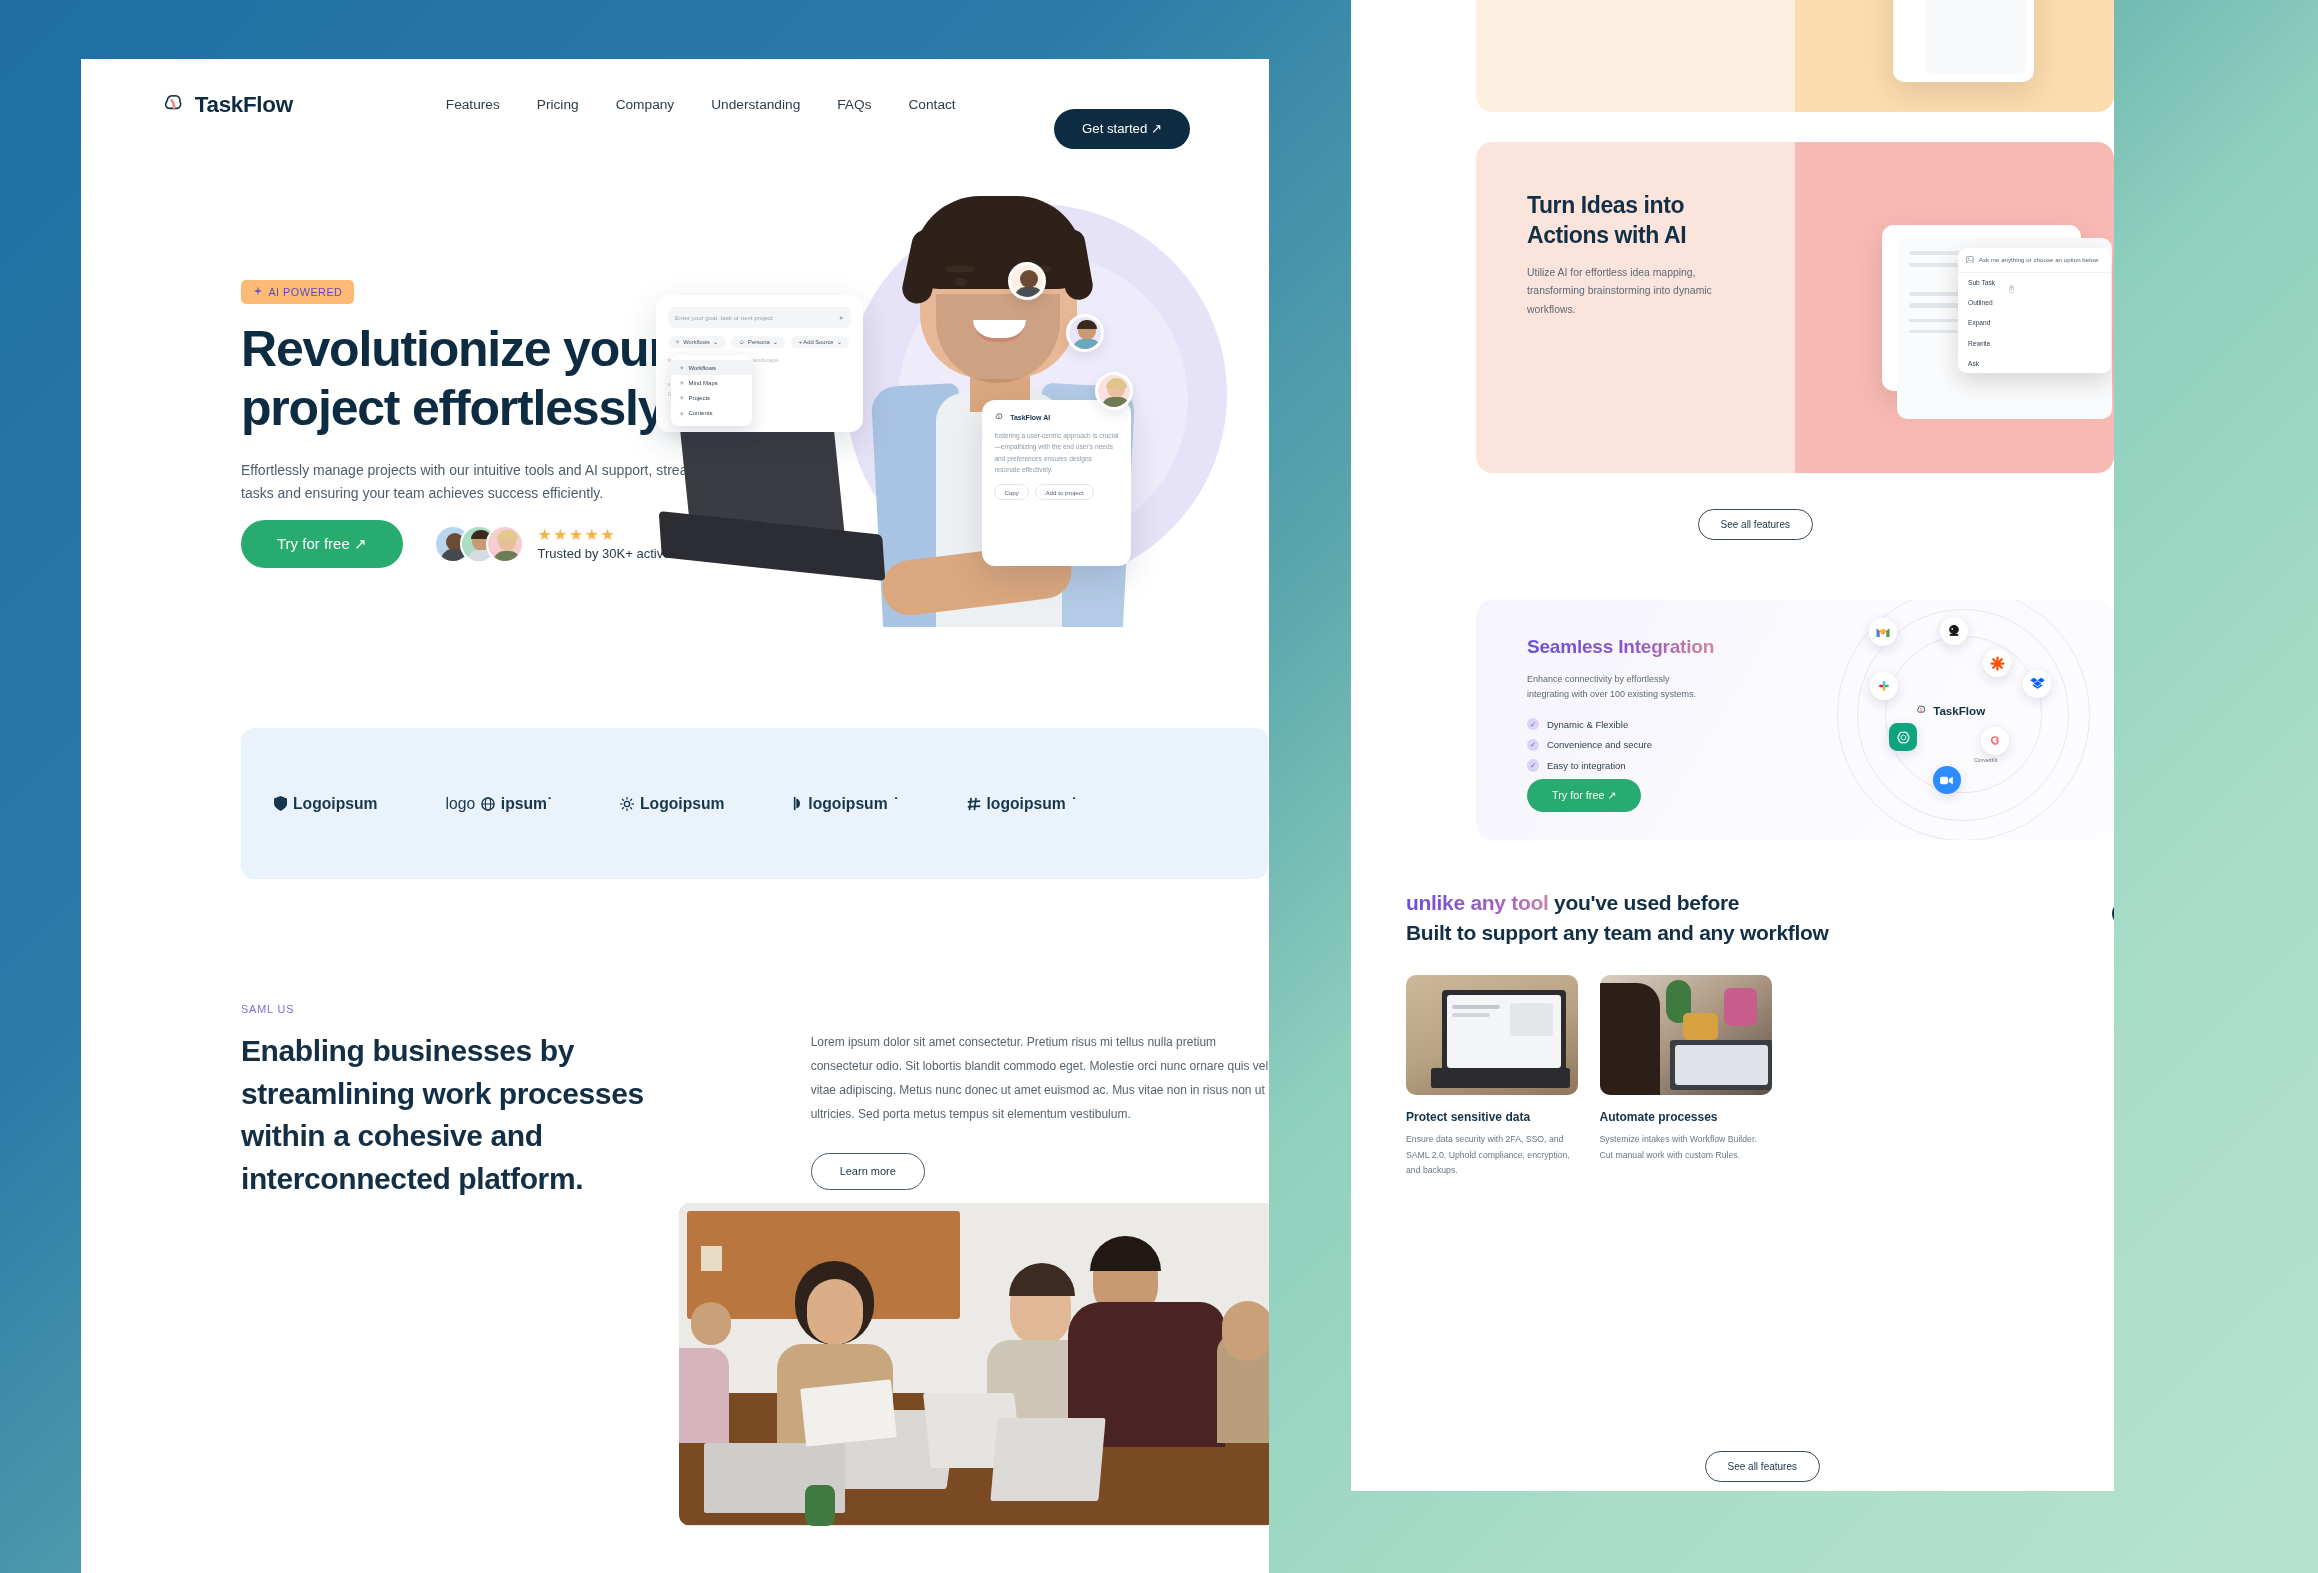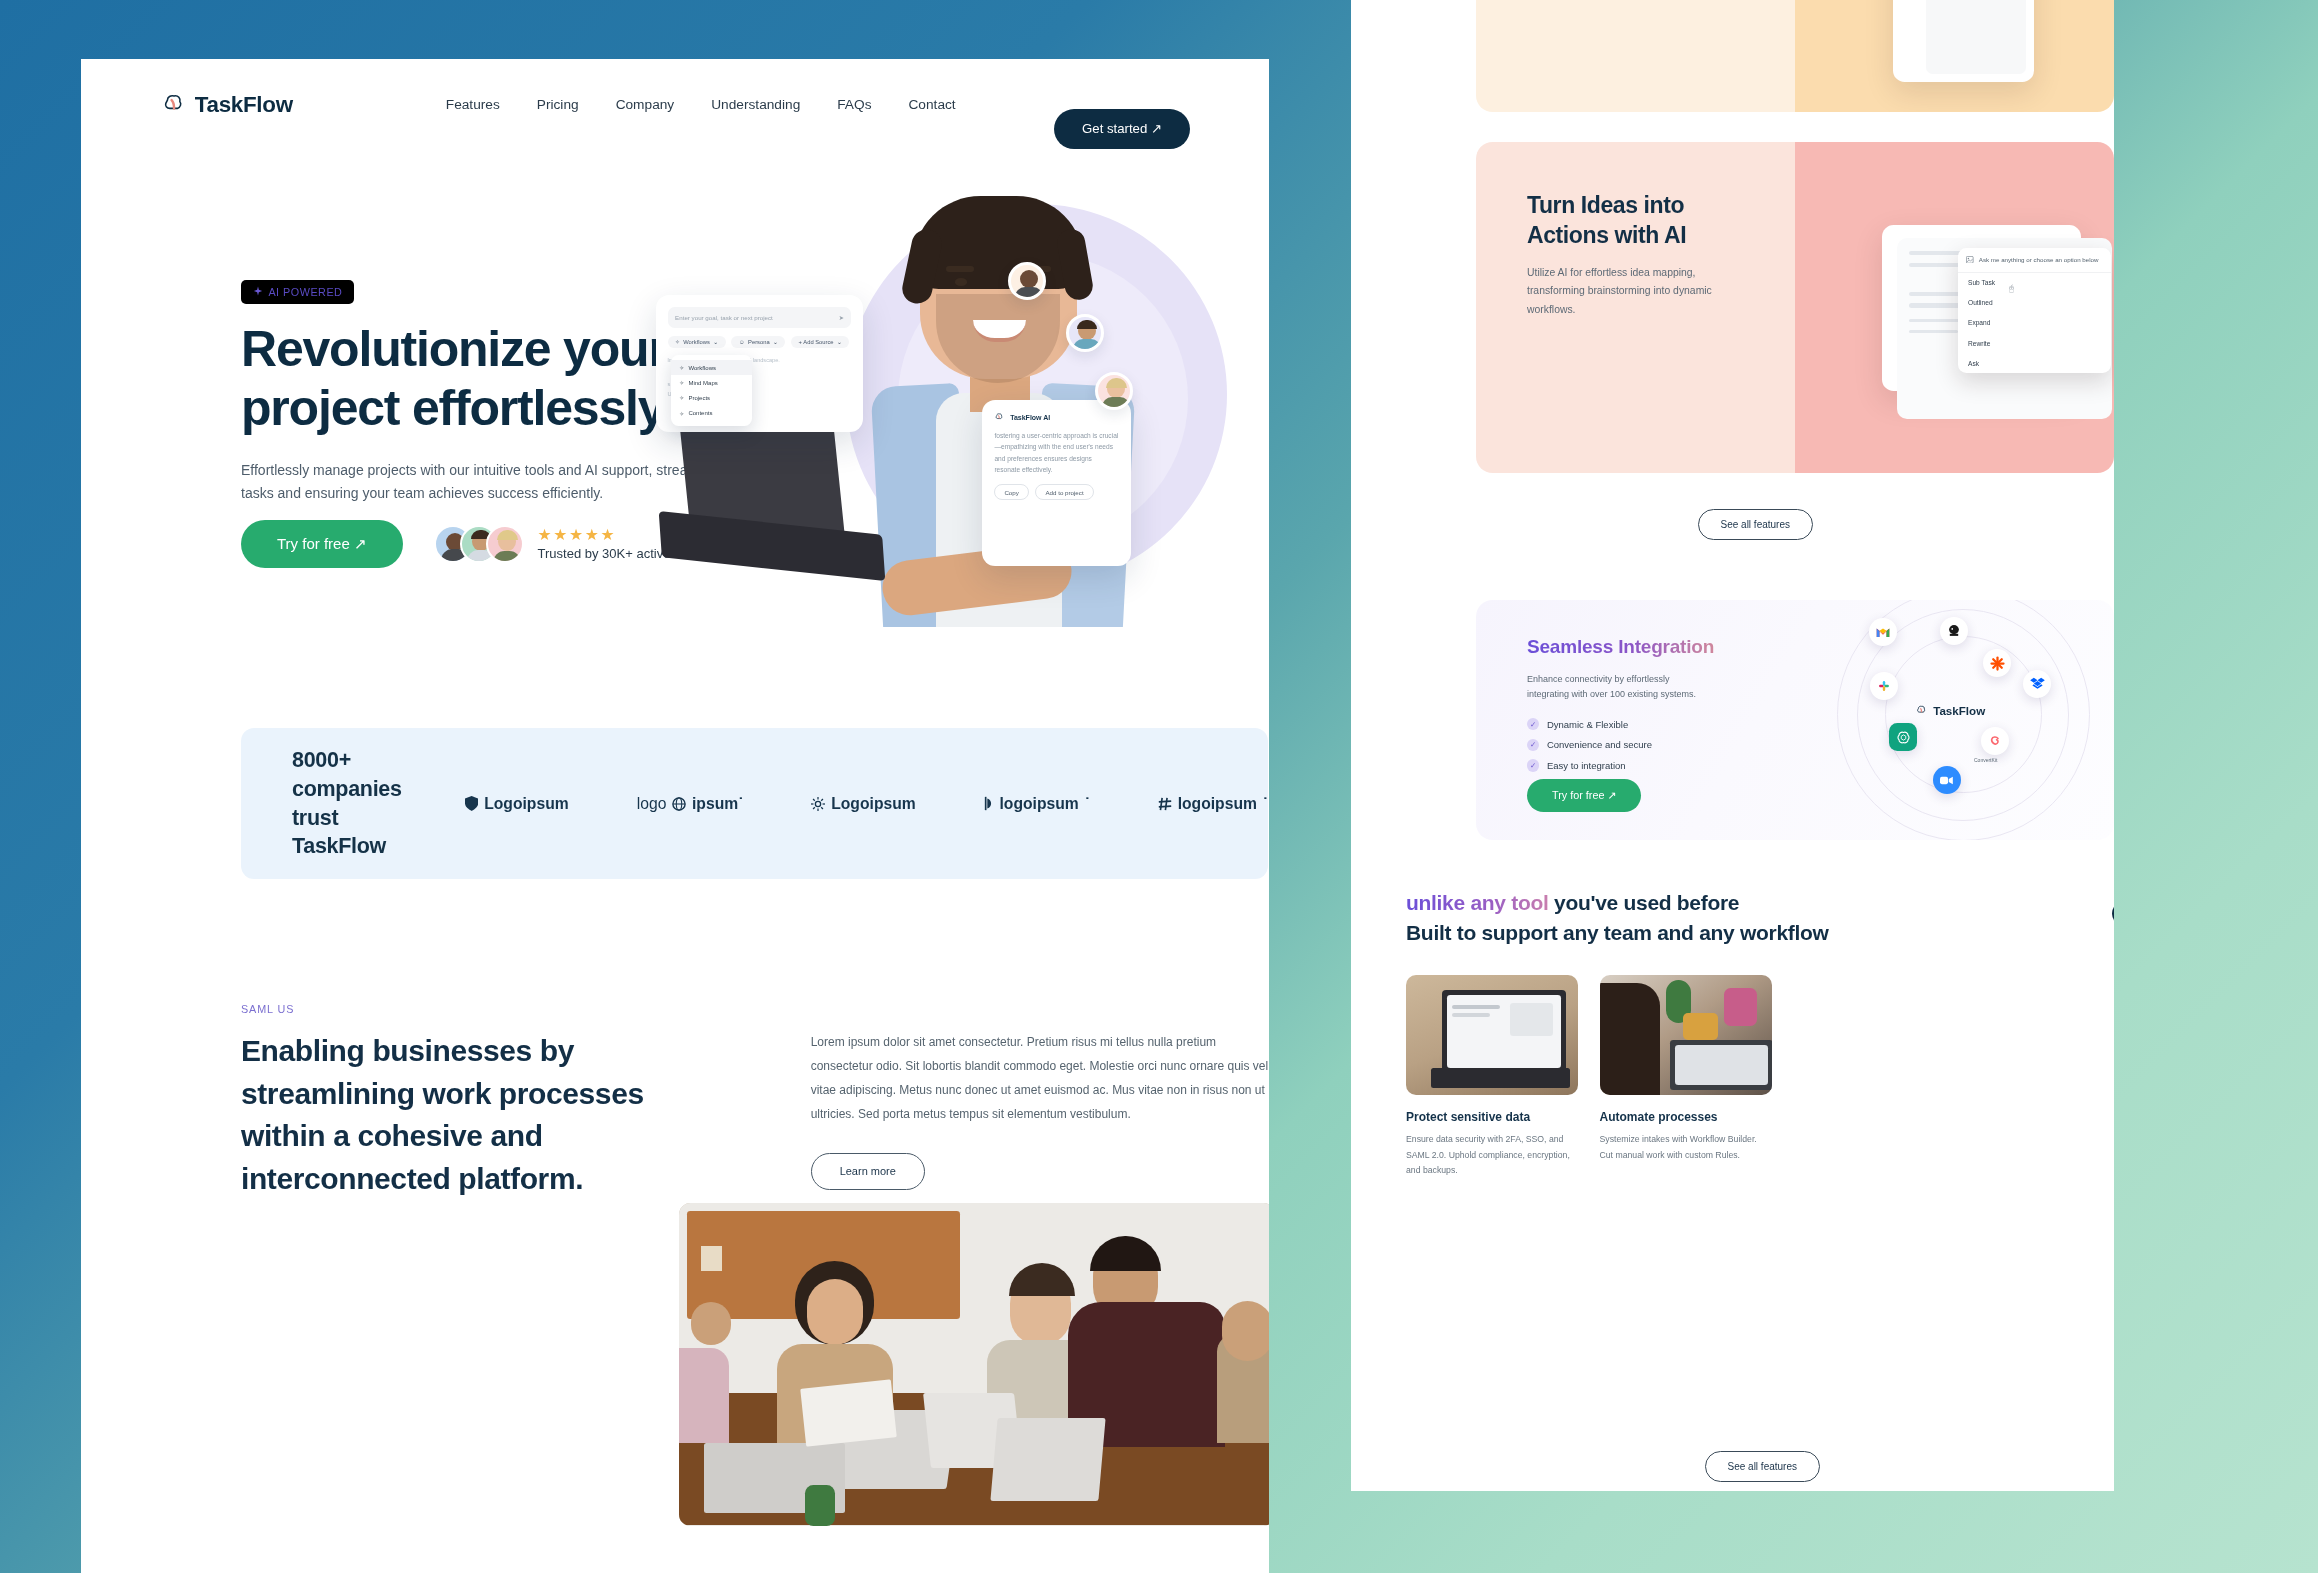--- a/index.html
+++ b/index.html
@@ -31,21 +31,21 @@
     position:absolute; right:79px; top:70px; transform:translateY(-50%);
     background:#0d2c42; color:#fff; border:none; border-radius:25px;
     padding:12.4px 28px; font-size:13.2px; font-family:inherit; cursor:pointer;
     white-space:nowrap;
   }
 
   
   .hero{ position:absolute; left:0; top:91px; width:100%; height:580px; }
   .badge-ai{
     position:absolute; left:160px; top:130px;
-    background:#000000; color:#5a4bc4; border-radius:5px;
+    background:#fdba74; color:#5a4bc4; border-radius:5px;
     padding:5.8px 11.6px; font-size:10.8px; display:flex; align-items:center; gap:5.8px;
     letter-spacing:0.5px;
   }
   .hero-title{
     position:absolute; left:160px; top:170px; width:513px;
     font-size:50px; line-height:1.17; font-weight:700; color:#0d2c42; letter-spacing:-1.2px;
   }
   .hero-sub{
     position:absolute; left:160px; top:309px; width:497px;
     font-size:14px; line-height:1.62; color:#4e5d6b;
@@ -405,24 +405,20 @@
       </div>
       <div class="float-av" style="left:360px;top:197px;background:#fbe2e0">
         <div style="position:absolute;left:9px;top:5px;width:18px;height:18px;border-radius:50%;background:#eac09e"></div>
         <div style="position:absolute;left:7.5px;top:2.5px;width:21.5px;height:10px;border-radius:10.8px 10.8px 0 0;background:#ddc68b"></div>
         <div style="position:absolute;left:4.1px;top:22.4px;width:28px;height:15.7px;border-radius:10px 10px 0 0;background:#6d7c56"></div>
       </div>
     </div>
   </div>
 
   <div class="logoband">
-    <div class="lb-title">
-      <div>8000+ companies</div>
-      <div>trust TaskFlow</div>
-    </div>
     <div class="lb-logos">
       <span class="lb-logo">
         <svg width="13.2" height="15" viewBox="0 0 16 18">
             <path d="M8 0 L16 3 V9 C16 14,8 18,8 18 C8 18,0 14,0 9 V3 Z" fill="#17354d"></path>
           </svg>
         <span>Logoipsum</span>
       </span>
       <span class="lb-logo">
 
         <span class="lw">logo</span>

